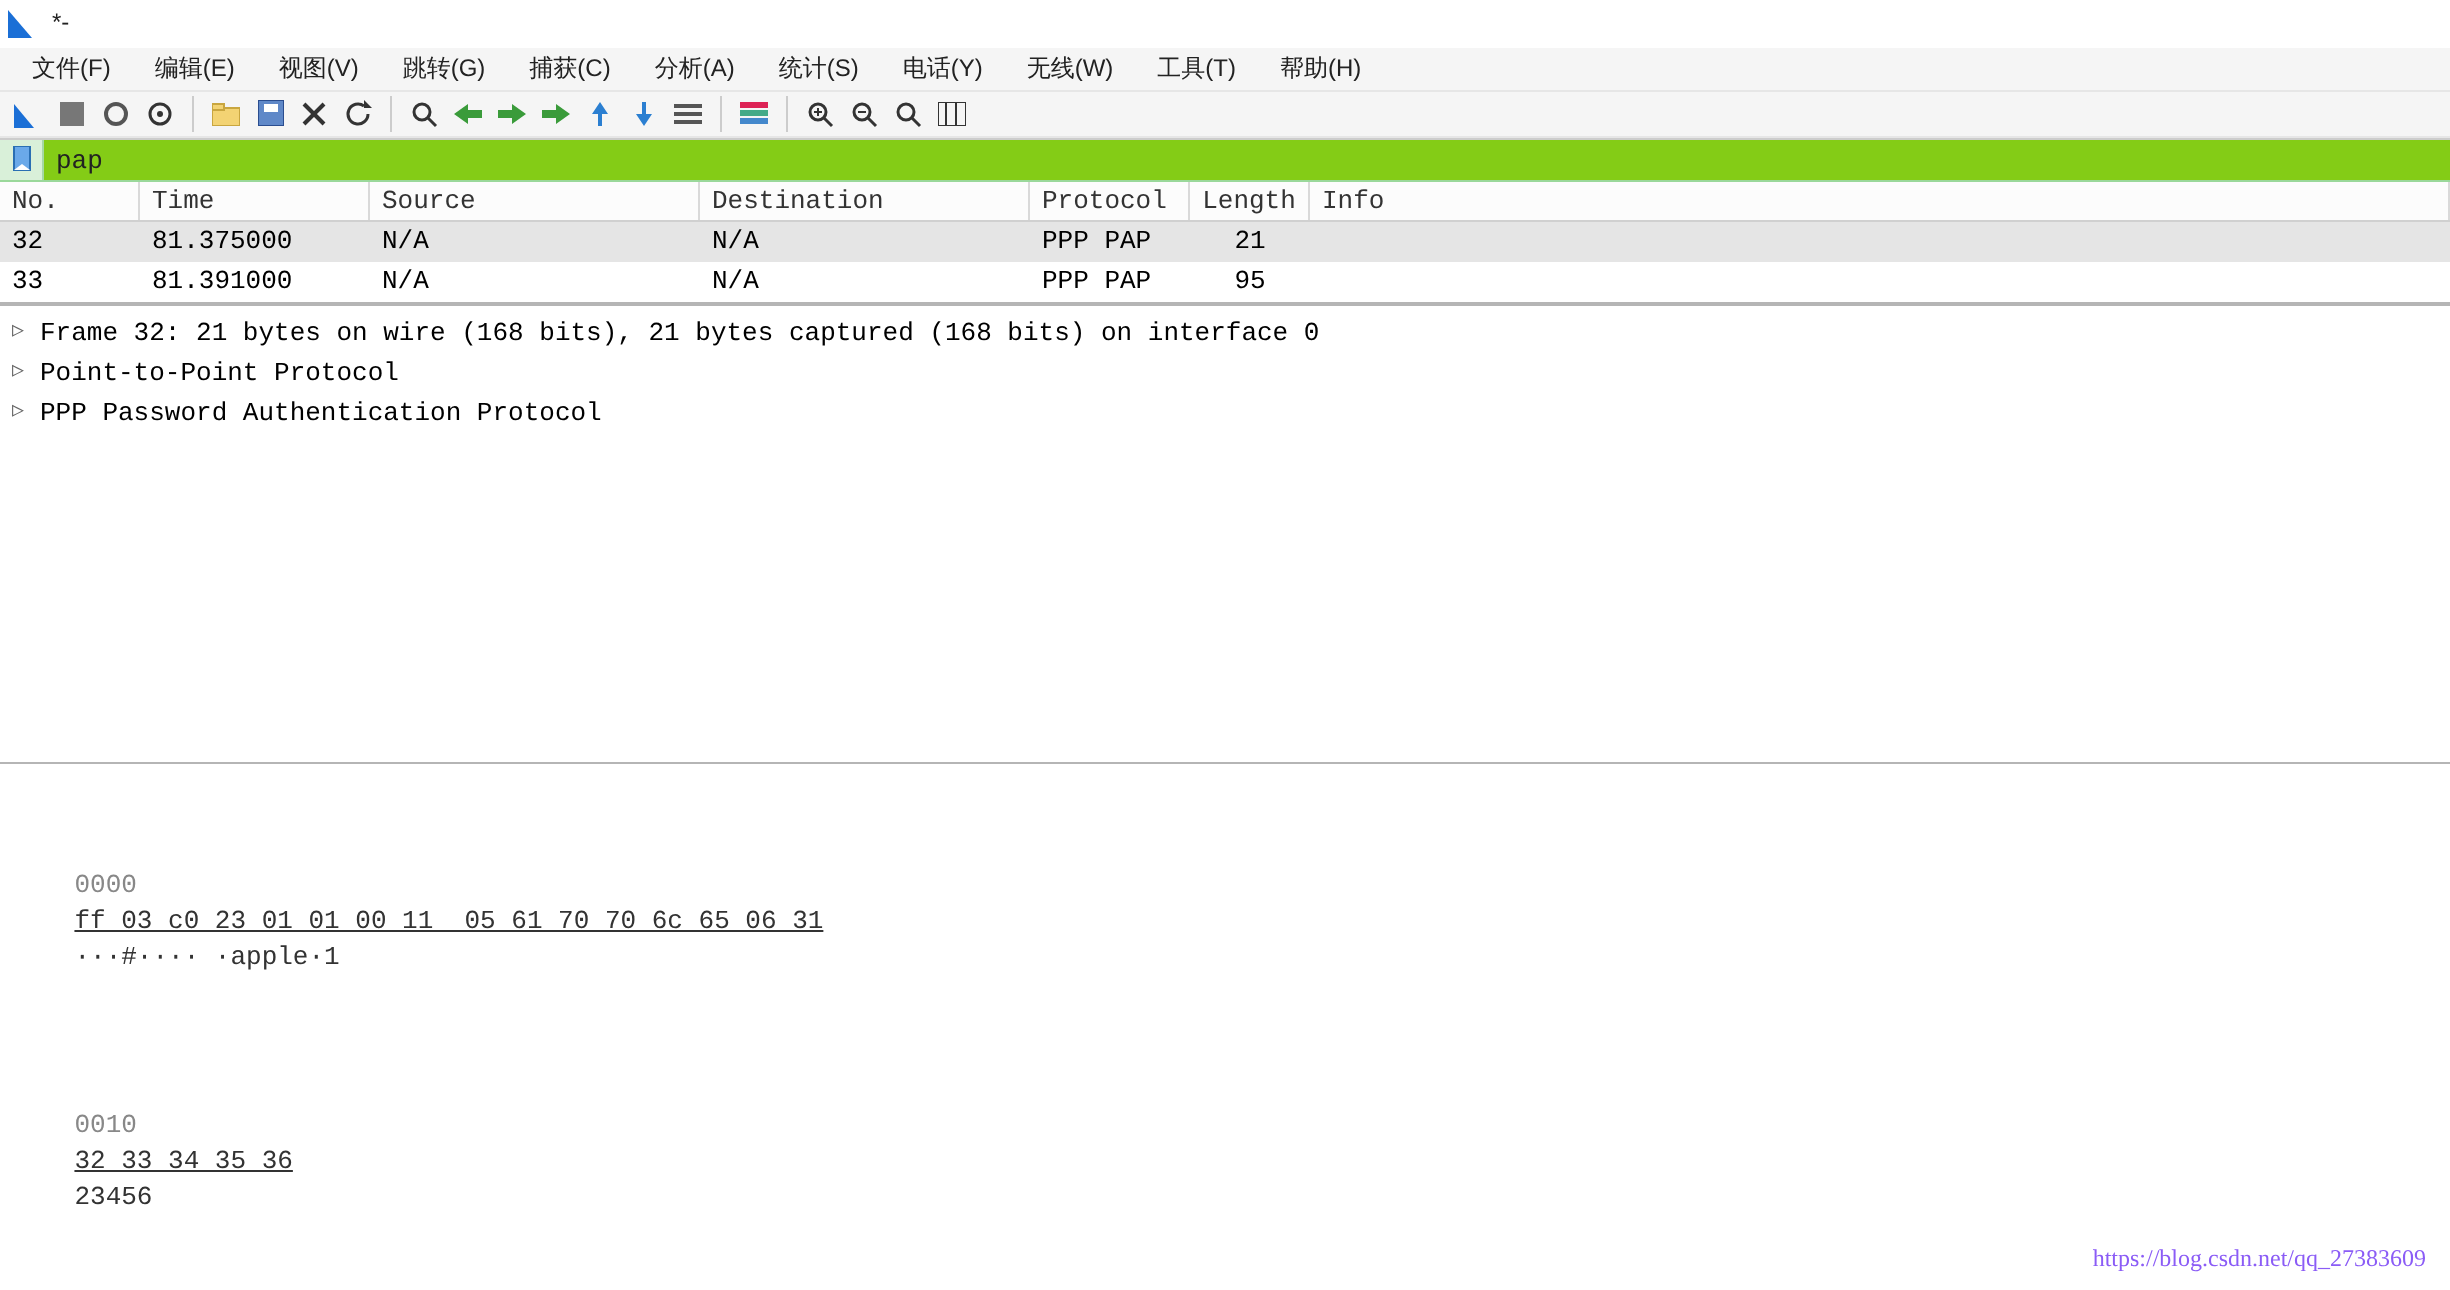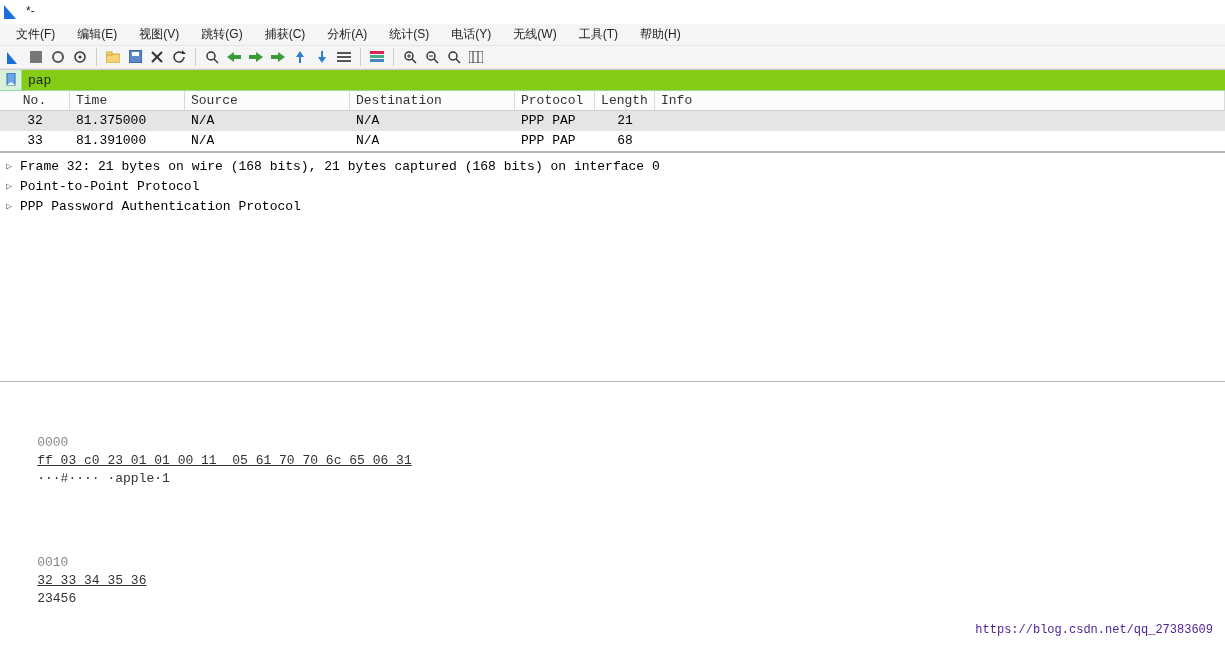--- a/index.html
+++ b/index.html
@@ -101,21 +101,21 @@
     height: 20px;
     white-space: pre;
   }
   .pl-header {
     background: #fcfcfc;
     border-bottom: 1px solid #d0d0d0;
     color: #333;
   }
   .pl-header .col { border-right: 1px solid #d9d9d9; }
   .col { padding: 0 6px; overflow: hidden; text-overflow: ellipsis; }
-  .c-no     { width: 70px; text-align: center; }
+  .c-no     { width: 70px; text-align: left; }
   .c-time   { width: 115px; }
   .c-src    { width: 165px; }
   .c-dst    { width: 165px; }
   .c-proto  { width: 80px; }
   .c-len    { width: 60px; text-align: center; }
   .c-info   { flex: 1; }
   .pl-row.selected { background: #e5e5e5; }
   .packet-body { flex:1; background:#fff; }
   
   .details {
@@ -144,23 +144,23 @@
     color: #333;
   }
   .bytes .offset { color: #888; display:inline-block; width:44px; }
   .bytes .hex { display:inline-block; width:400px;text-decoration:underline; }
   .bytes .ascii { display:inline-block; }
   .bytes-row { line-height: 18px; }
   .watermark {
     position: absolute;
     right: 12px;
     bottom: 8px;
-    color: #4c1d95;
+    color: #8b5cf6;
     font-size: 12px;
-    font-family: Liberation Mono, monospace;
+    font-family: Liberation Serif, serif;
     pointer-events: none;
   }
 </style>
 </head>
 <body>
 
 <div class="titlebar">
   <span class="fin">
     <svg viewBox="0 0 16 16">
         <polygon points="0,16 0,2 12,16" fill="#1b6fd6"></polygon>
@@ -340,21 +340,21 @@
       
     </div>
   </div>
 
   <div class="pl-row">
     <div class="col c-no">33</div>
     <div class="col c-time">81.391000</div>
     <div class="col c-src">N/A</div>
     <div class="col c-dst">N/A</div>
     <div class="col c-proto">PPP PAP</div>
-    <div class="col c-len">68</div>
+    <div class="col c-len">95</div>
     <div class="col c-info">
       
     </div>
   </div>
 
   <div class="packet-body" style="height:185px"></div>
 </div>
 
 <div class="details">
   <div class="tree-row">

